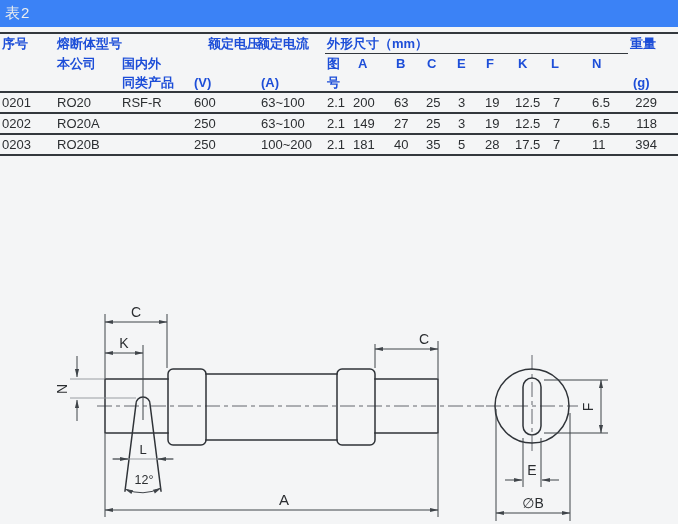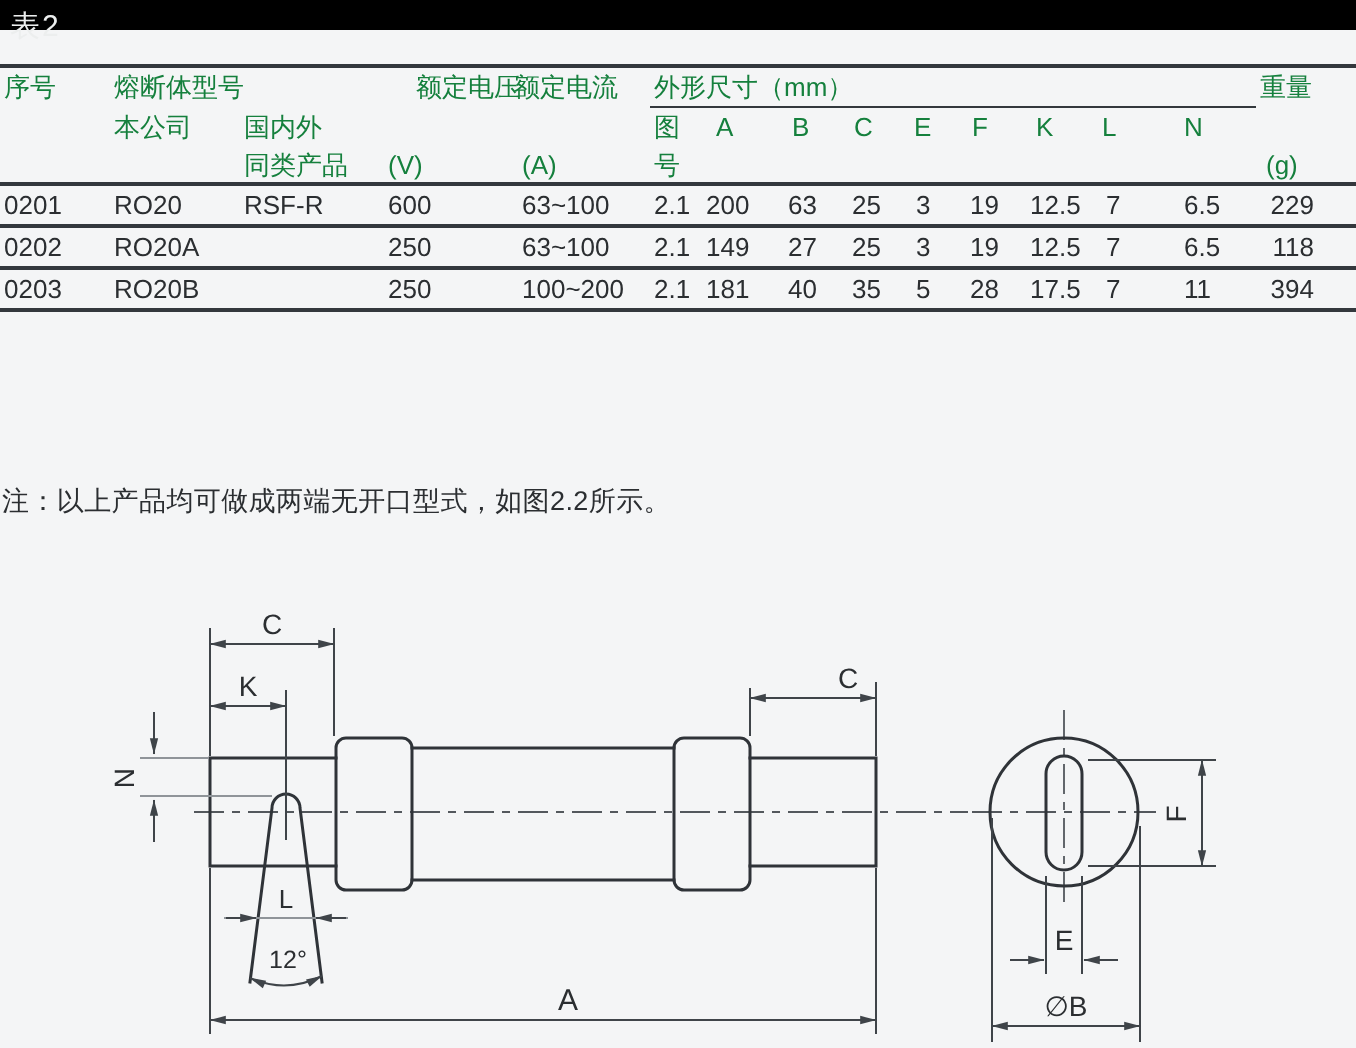--- a/index.html
+++ b/index.html
@@ -2,30 +2,30 @@
 <html><head>
 <meta charset="utf-8">
 <style>
   html,body{margin:0;padding:0;background:#e9eaec;}
   .page{
     position:relative; width:678px; height:524px; overflow:hidden;
     background:#f4f5f6; color:#2b2e31;
     font-family:"Liberation Sans","DejaVu Sans",sans-serif;
   }
   .banner{
-    position:absolute; left:0; top:2; width:678px; height:15px;
-    background:#000000;
+    position:absolute; left:0; top:2; width:678px; height:27px;
+    background:#3b82f6;
   }
   .banner-label{
     position:absolute; left:5px; top:4px; font-size:15px; color:#eceeee;
     letter-spacing:1px;
   }
   .rule{position:absolute; left:0; width:678px; height:2px; background:#33383d;}
   .rule-partial{position:absolute; height:1px; background:#33383d;}
-  .ht{position:absolute; font-size:13px; line-height:16px; white-space:nowrap; color:#15803d;}
+  .ht{position:absolute; font-size:13px; line-height:16px; white-space:nowrap; color:#1d4ed8;font-weight:bold;}
   .drow{
     position:absolute; left:0; width:678px; height:19px;
     display:grid;
     grid-template-columns:55px 65px 71px 64px 70px 26px 41px 31px 32px 27px 30px 38px 38px 38px 52px;
   }
   .drow > div{font-size:13px; line-height:19px; white-space:nowrap; overflow:visible;}
   .c0{padding-left:2px}.c1{padding-left:2px}.c2{padding-left:2px}.c3{padding-left:3px}
   .c4{padding-left:6px}.c5{padding-left:2px}.c6{padding-left:2px}.c7{padding-left:2px}
   .c8{padding-left:3px}.c9{padding-left:3px}.c10{padding-left:3px}.c11{padding-left:3px}
   .c12{padding-left:3px}.c13{padding-left:4px}
@@ -127,21 +127,20 @@
     <div class="c7">40</div>
     <div class="c8">35</div>
     <div class="c9">5</div>
     <div class="c10">28</div>
     <div class="c11">17.5</div>
     <div class="c12">7</div>
     <div class="c13">11</div>
     <div class="c14">394</div>
   </div>
 
-  <div class="note">注：以上产品均可做成两端无开口型式，如图2.2所示。</div>
 
   <svg class="diagram" width="678" height="230" viewBox="0 294 678 230">
     <defs>
       <marker id="ar" viewBox="0 0 10 6" refX="9.3" refY="3" markerWidth="10" markerHeight="5.4" orient="auto-start-reverse" markerUnits="strokeWidth">
         <path d="M0.5,0.7 L9.6,3 L0.5,5.3 z" fill="#3f4449"></path>
       </marker>
     </defs>
 
     <g>
       <path class="cl" d="M97,406 H484"></path>

